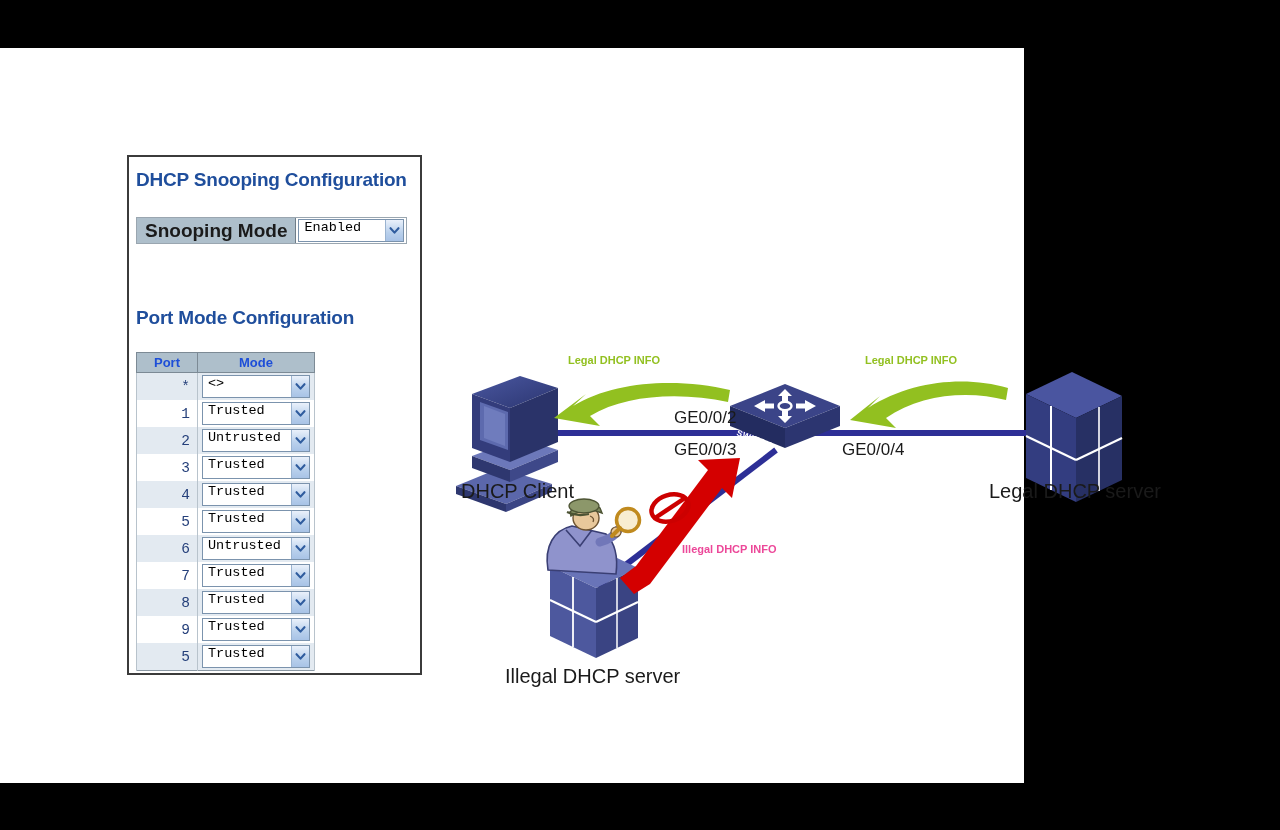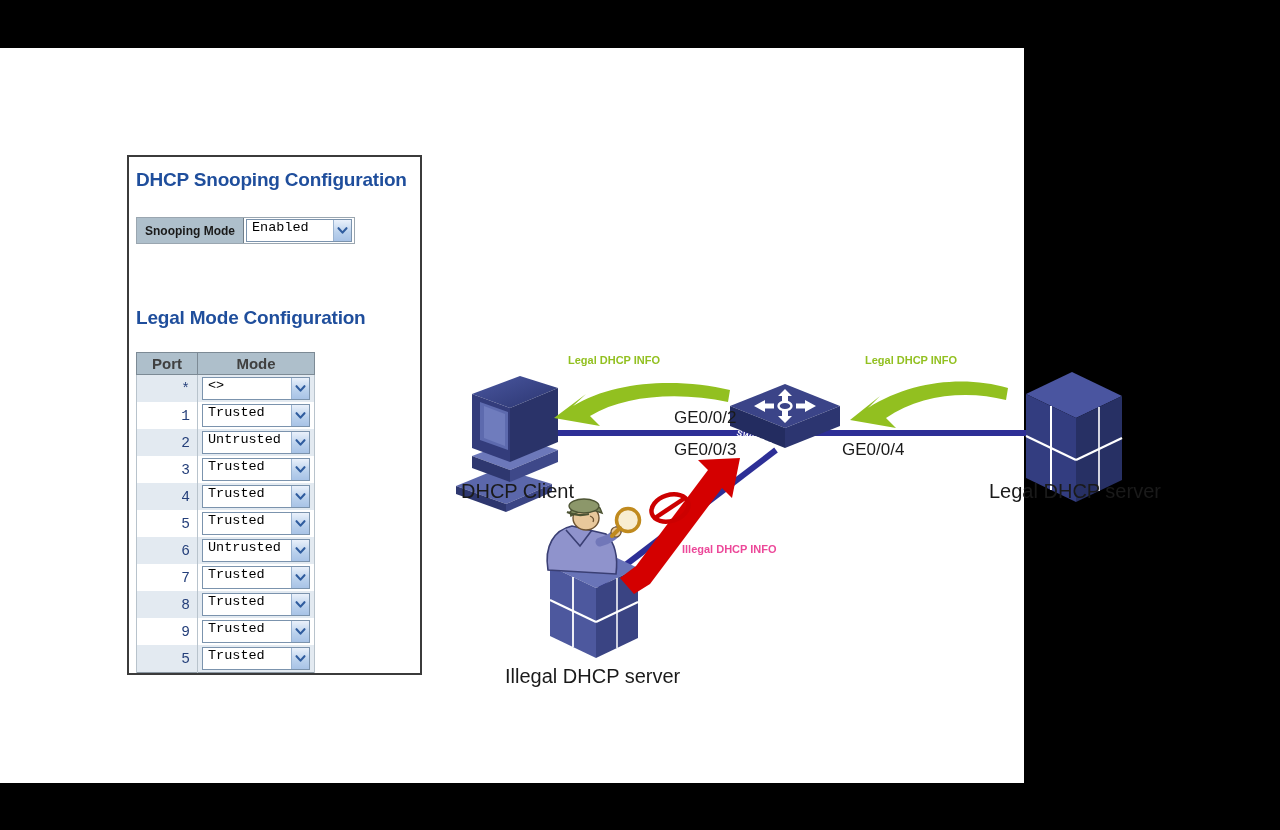--- a/index.html
+++ b/index.html
@@ -64,21 +64,21 @@
     align-items: stretch;
     border: 1px solid #9aa6b0;
     background: #ffffff;
     box-sizing: border-box;
     height: 27px;
   }
   #snooping-label {
     background: #aebfcb;
     color: #1a1a1a;
     font-weight: bold;
-    font-size: 12px;
+    font-size: 19px;
     padding: 0 8px;
     display: flex;
     align-items: center;
     border-right: 1px solid #6f7d88;
     white-space: nowrap;
   }
   .select-box {
     position: relative;
     background: #ffffff;
     border: 1px solid #7b93ad;
@@ -110,23 +110,23 @@
   
   #port-table {
     position: absolute;
     left: 7px;
     top: 195px;
     border-collapse: collapse;
     border: 1px solid #8b98a3;
   }
   #port-table th {
     background: #aebfcb;
-    color: #404040;
+    color: #1d4ed8;
     font-weight: bold;
-    font-size: 15px;
+    font-size: 13px;
     border: 1px solid #7c8a95;
     padding: 2px 6px;
     text-align: center;
   }
   #port-table th.th-port { width: 48px; }
   #port-table th.th-mode { width: 104px; }
   #port-table td {
     border-left: 1px solid #b8c3cc;
     border-right: 1px solid #b8c3cc;
     padding: 0;
@@ -194,21 +194,21 @@
       <div class="select-box" id="snooping-select">
         <span class="select-value">Enabled</span>
         <span class="select-arrow">
           <svg width="11" height="9" viewBox="0 0 11 9">
             <path d="M1.5 2.2 L5.5 6.6 L9.5 2.2" fill="none" stroke="#2f5c9e" stroke-width="2.1" stroke-linecap="round" stroke-linejoin="round"></path>
           </svg>
         </span>
       </div>
     </div>
 
-    <div class="panel-title" id="title-portmode">Legal Mode Configuration</div>
+    <div class="panel-title" id="title-portmode">Port Mode Configuration</div>
 
     <table id="port-table">
       <thead>
         <tr>
           <th class="th-port">Port</th>
           <th class="th-mode">Mode</th>
         </tr>
       </thead>
       <tbody id="port-table-body">
           <tr class="row-alt">

